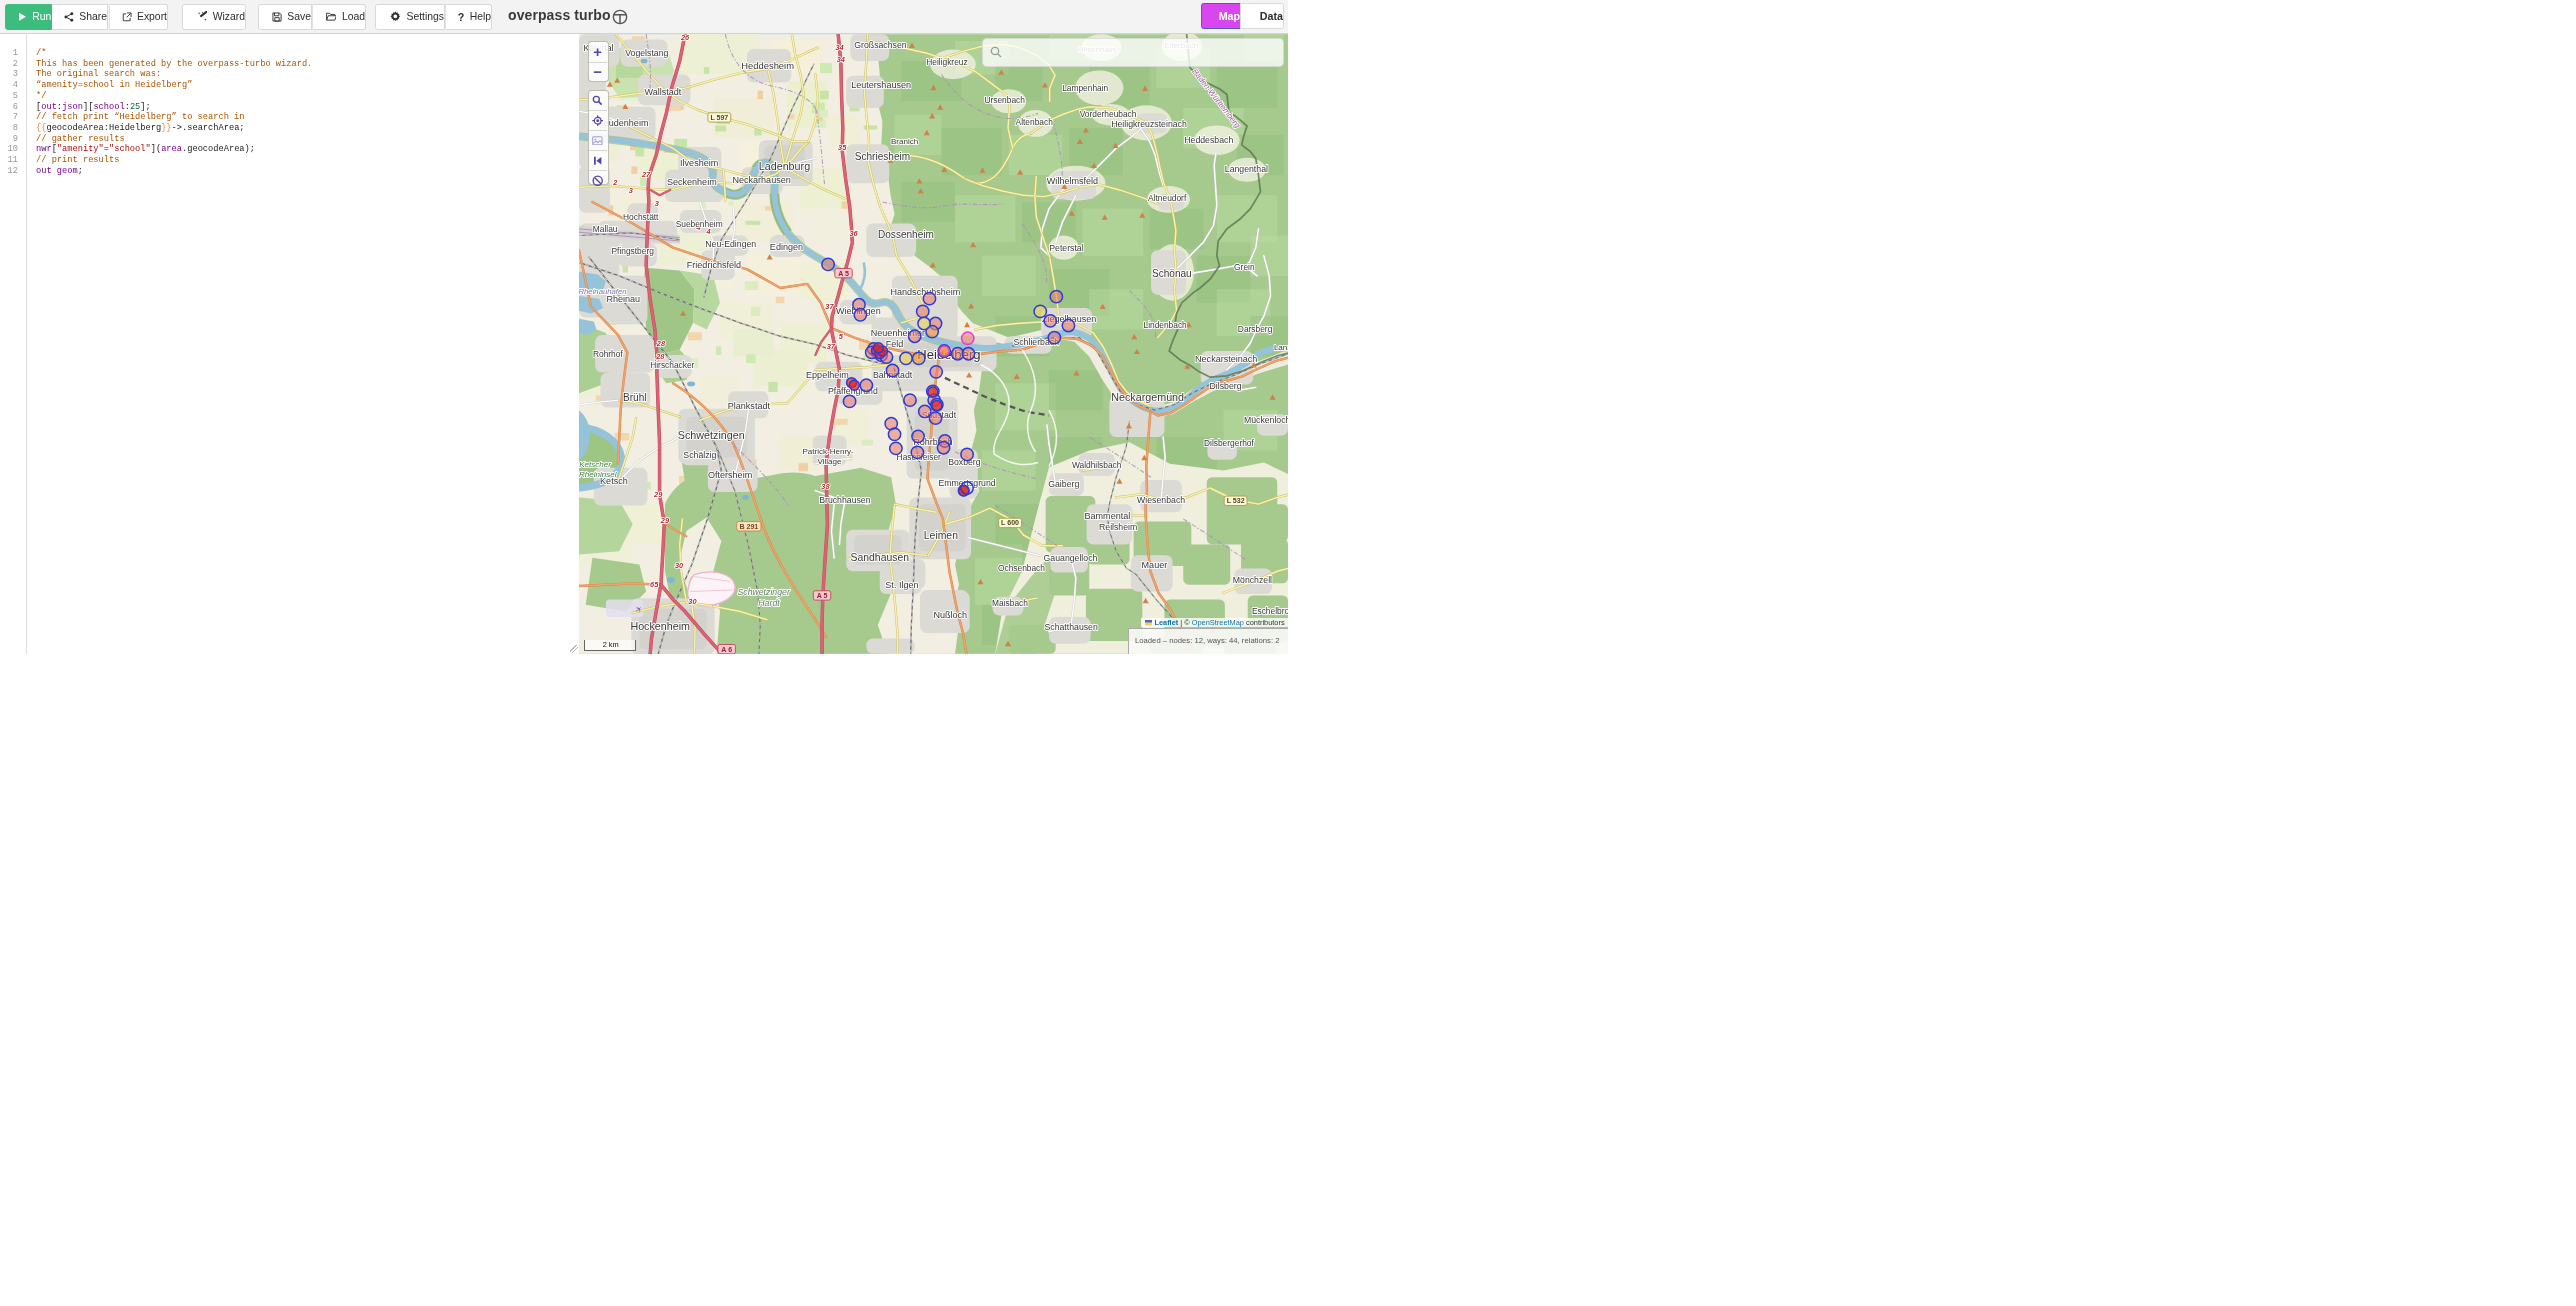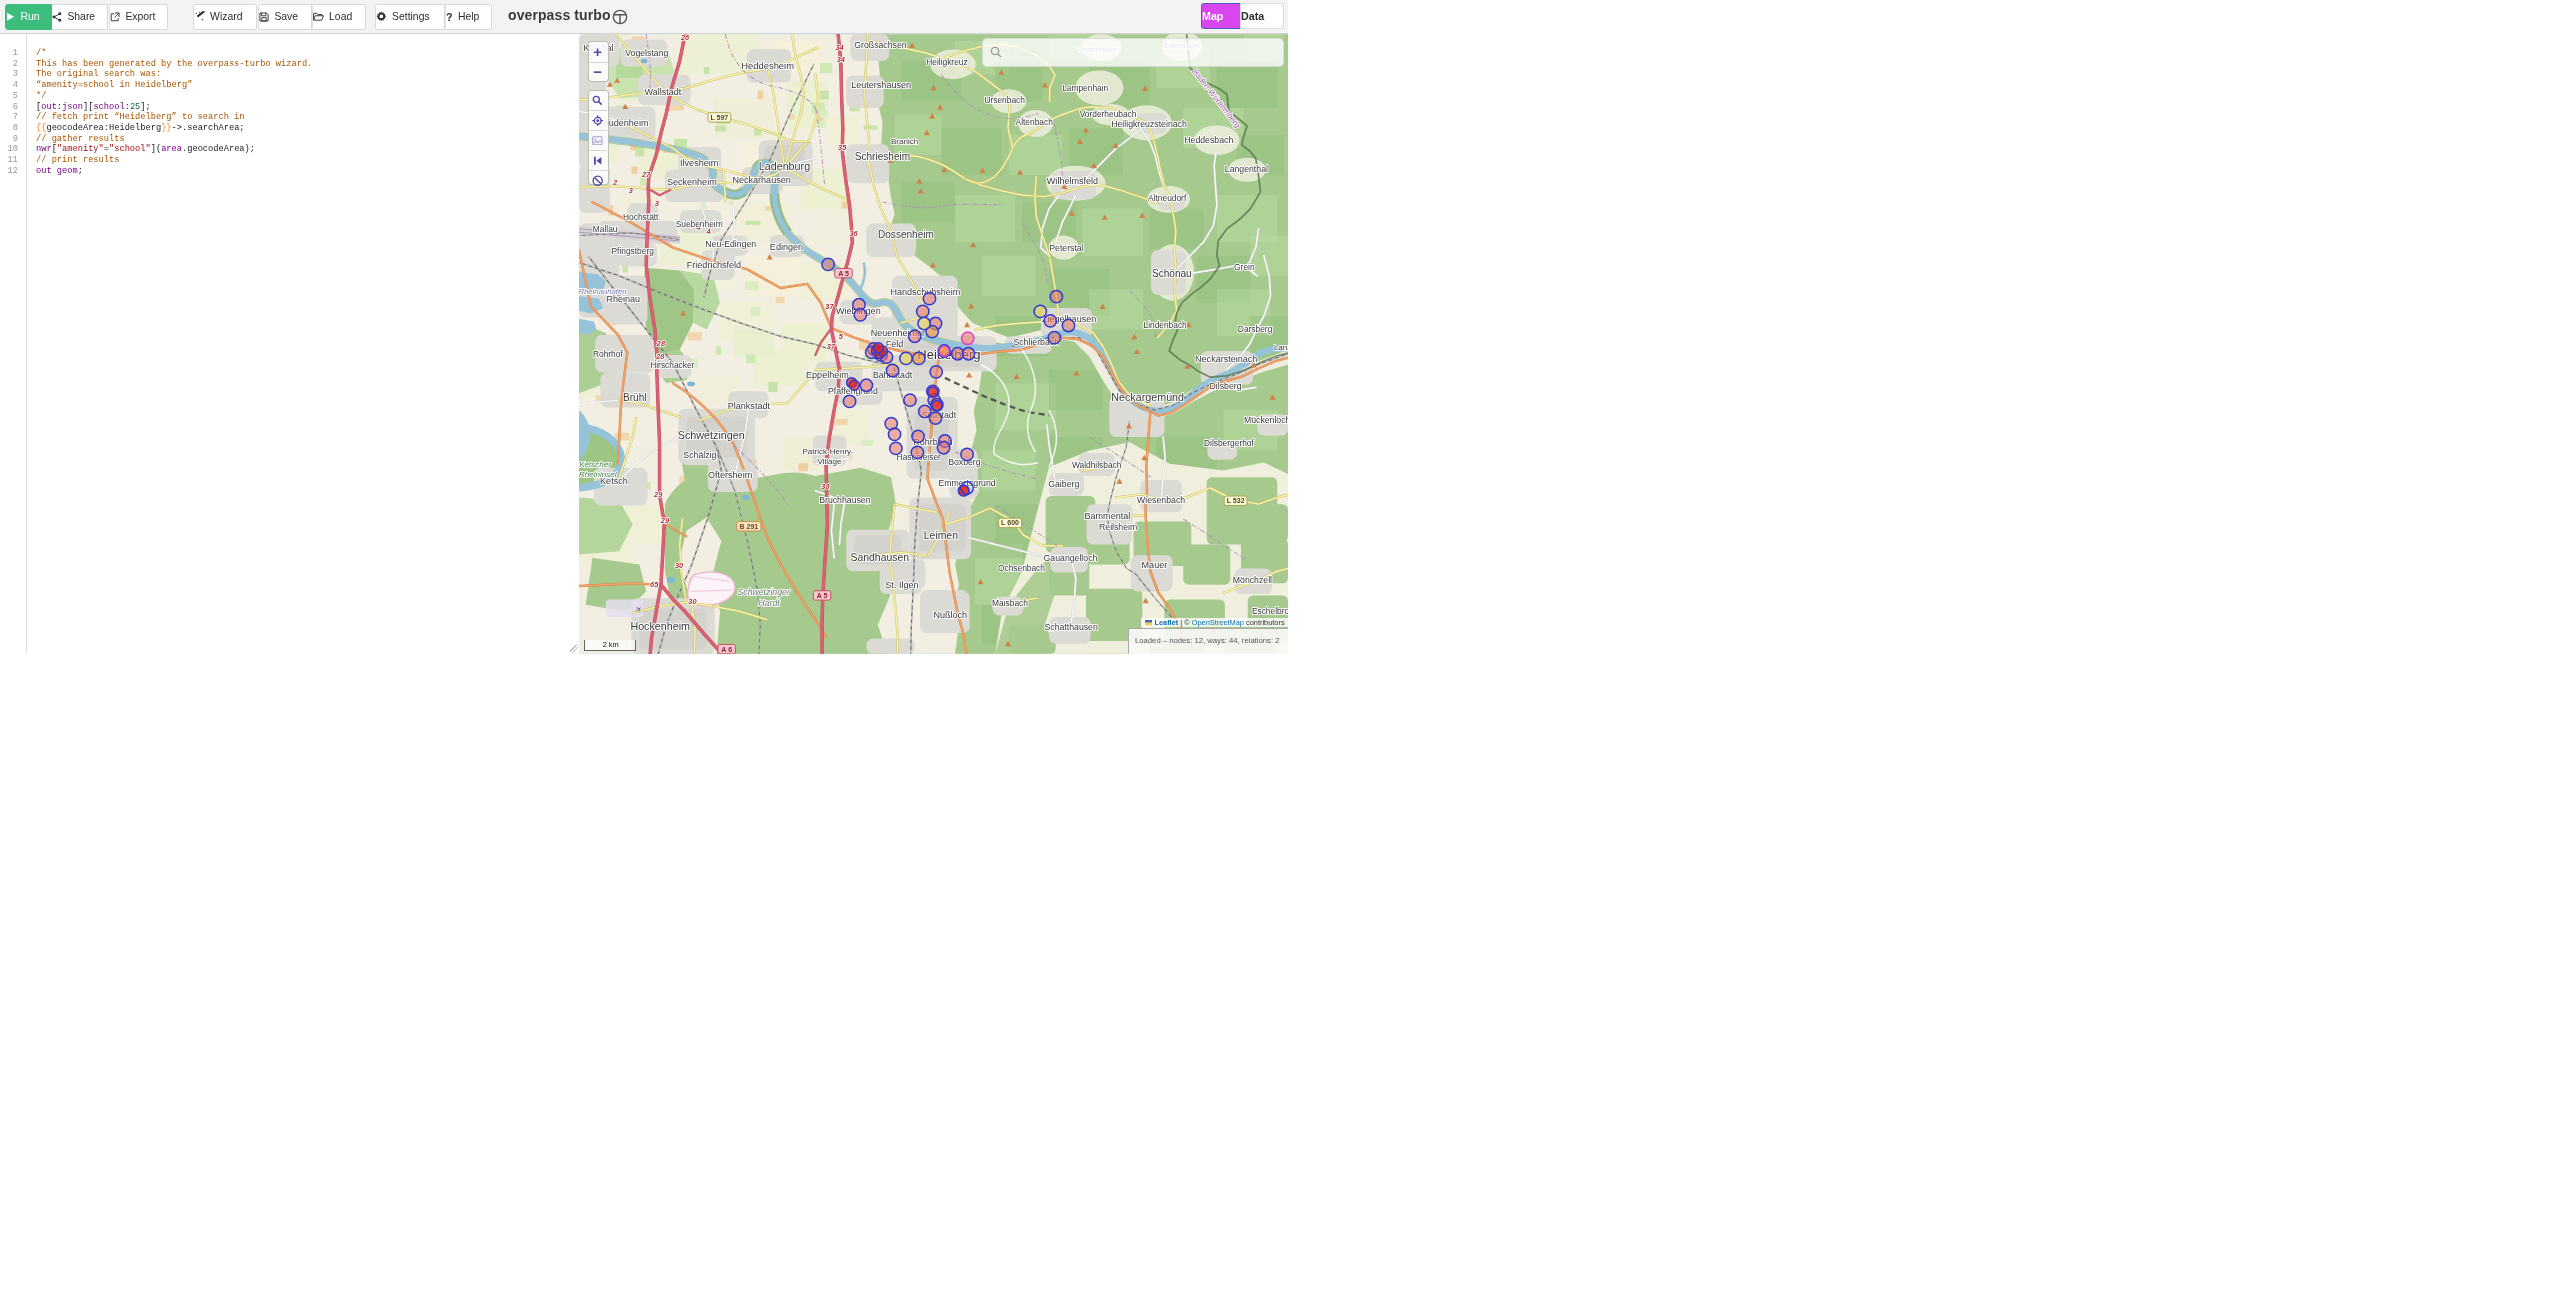--- a/index.html
+++ b/index.html
@@ -1,22 +1,22 @@
 <!DOCTYPE html>
 <html style="font-size:10.7px"><head>
 <meta charset="utf-8">
 <style>
 html,body{margin:0;padding:0;width:1288px;height:653px;overflow:hidden;font-family:"Liberation Sans",sans-serif;background:#fff}
 #toolbar{position:absolute;left:0;top:0;width:1288px;height:33px;background:#f3f3f3;border-bottom:0.7px solid #d2d2d2;z-index:30}
-.btn{position:absolute;top:4px;height:25.5px;box-sizing:border-box;background:#fff;border:0.7px solid #d9d9d9;display:flex;align-items:center;justify-content:flex-start;font-size:10.4px;color:#2d2d2d;gap:5.4px;border-radius:2.7px}
+.btn{position:absolute;top:4px;height:25.5px;box-sizing:border-box;background:#fff;border:0.7px solid #d9d9d9;display:flex;align-items:center;justify-content:flex-end;font-size:10.4px;color:#2d2d2d;gap:5.4px;border-radius:2.7px}
 .btn svg{display:block}
 #btn-run{left:5.4px;width:47px;background:#3cbd7e;border-color:#3cbd7e;color:#fff;border-radius:2.7px 0 0 2.7px;z-index:2}
 #btn-share{left:52px;width:56px;border-radius:0;border-left:none}
 #btn-export{left:109px;width:59px;border-radius:0 2.7px 2.7px 0;border-left:0.7px solid #e2e2e2}
-#btn-wizard{left:193px;width:64px}
+#btn-wizard{left:182px;width:64px}
 #btn-save{left:258px;width:54px;border-radius:2.7px 0 0 2.7px}
 #btn-load{left:312px;width:54px;border-radius:0 2.7px 2.7px 0;border-left:0.7px solid #e2e2e2}
 #btn-settings{left:375px;width:70px;border-radius:2.7px 0 0 2.7px}
 #btn-help{left:445px;width:47px;border-radius:0 2.7px 2.7px 0;border-left:0.7px solid #e2e2e2}
 #title{position:absolute;left:508px;top:7.4px;font-size:14px;font-weight:bold;color:#3a3a3a;letter-spacing:0.1px}
 #logo{position:absolute;left:612px;top:8.7px}
 #btn-map{left:1201px;width:40px;background:#d946ef;border-color:#4a58c7;color:#fff;font-weight:bold;font-size:10.7px;border-radius:2.7px 0 0 2.7px;top:3.4px;height:25.5px}
 #btn-data{left:1240px;width:44px;font-weight:bold;font-size:10.7px;border-radius:0 2.7px 2.7px 0;top:3.4px;height:25.5px}
 #editor{position:absolute;left:0;top:34px;width:579px;height:620px;background:#fff;z-index:5}
 #gutter{position:absolute;left:0;top:0;width:26px;height:620px;border-right:0.7px solid #ddd;background:#fff}

